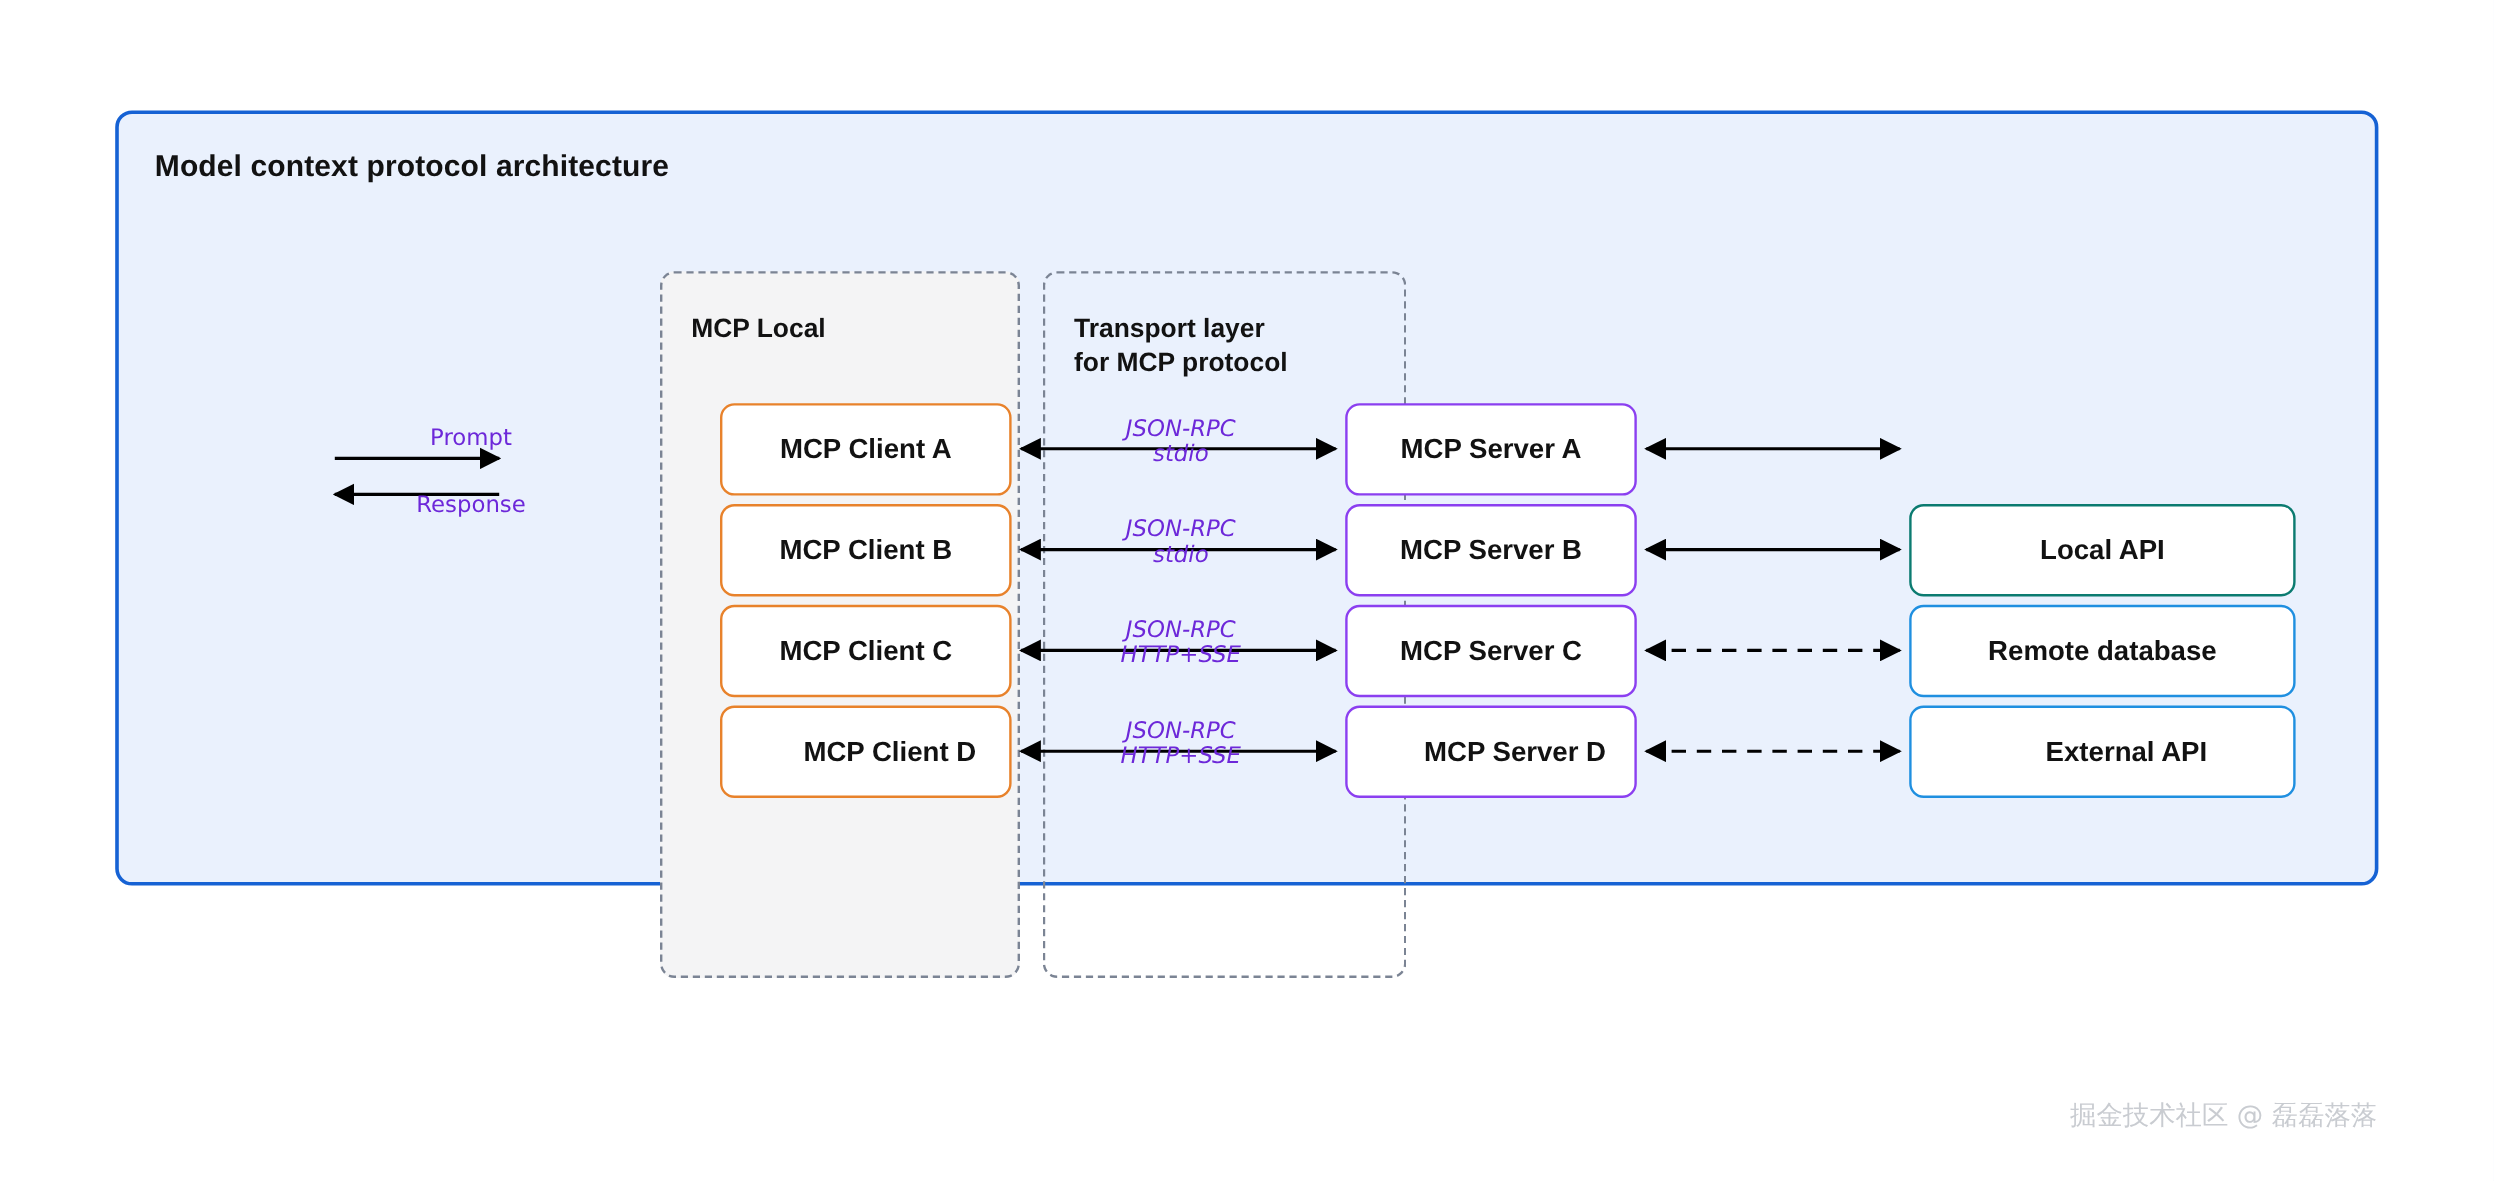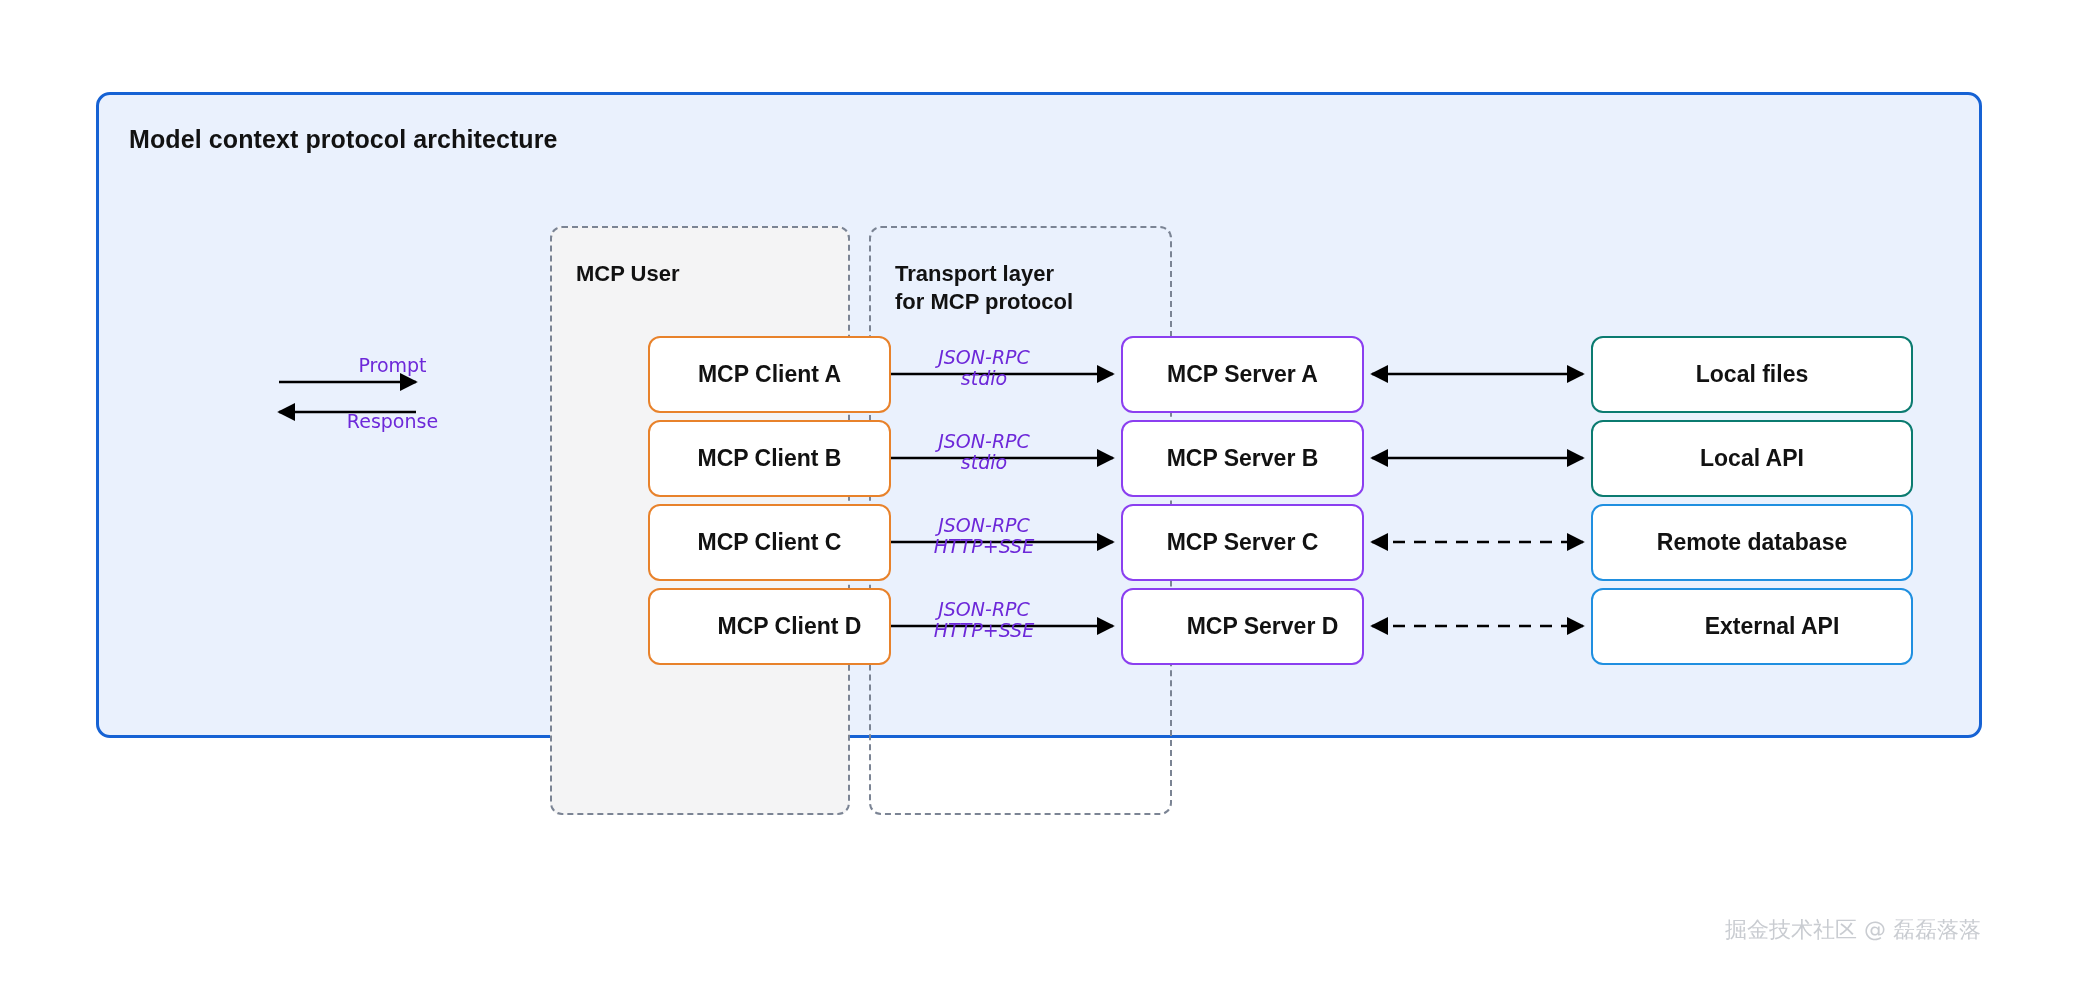--- a/index.html
+++ b/index.html
@@ -78,21 +78,21 @@
     background: #ffffff;
     border-radius: 12px;
     display: flex;
     align-items: center;
     justify-content: center;
     font-size: 23px;
     font-weight: bold;
     color: #121212;
     white-space: nowrap;
   }
-  .node.client  { border: 2.6px solid #e8822b; margin-left: 48px; }
+  .node.client  { border: 2.6px solid #e8822b; }
   .node.server  { border: 2.6px solid #8b3ff0; }
   .node.teal    { border: 2.6px solid #0b7b70; }
   .node.blue    { border: 2.6px solid #1f8fe0; }
   .node.user    { border: 2.6px solid #1662d4; }
 
   
   .col-client { left: 501px; width: 243px; }
   .col-server { left: 1022px; width: 243px; }
   .col-right  { left: 1492px; width: 322px; }
 
@@ -158,21 +158,21 @@
   }
 </style>
 </head>
 <body>
 
 <div id="outer-panel">
 
   <div id="diagram-title">Model context protocol architecture</div>
 
   <div class="group-box" id="group-mcp-host">
-    <div class="group-label">MCP User</div>
+    <div class="group-label">MCP Local</div>
   </div>
 
   <div class="group-box" id="group-transport">
     <div class="group-label">Transport layer
 for MCP protocol</div>
   </div>
 
   <svg id="connectors" viewBox="0 0 1886 790" width="1886" height="790">
     <defs>
       <marker id="arrow-end" viewBox="0 0 10 10" refX="9" refY="5" markerWidth="7" markerHeight="7" orient="auto-start-reverse">
@@ -250,23 +250,20 @@
   <div class="node server col-server row-c">
     <span>MCP Server C</span>
   </div>
   <div class="node server col-server row-b">
     <span>MCP Server B</span>
   </div>
   <div class="node server col-server row-d">
     <span>MCP Server D</span>
   </div>
 
-  <div class="node teal col-right row-a">
-    <span>Local files</span>
-  </div>
   <div class="node teal col-right row-b">
     <span>Local API</span>
   </div>
   <div class="node blue col-right row-c">
     <span>Remote database</span>
   </div>
   <div class="node blue col-right row-d">
     <span>External API</span>
   </div>
 

